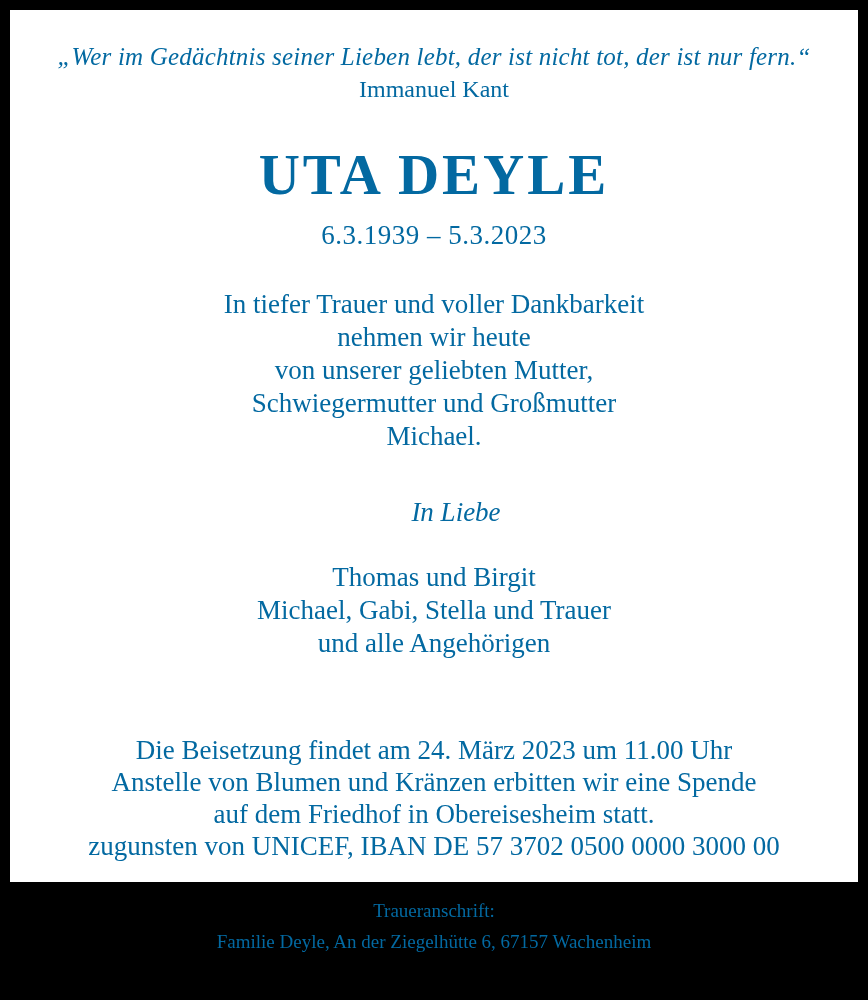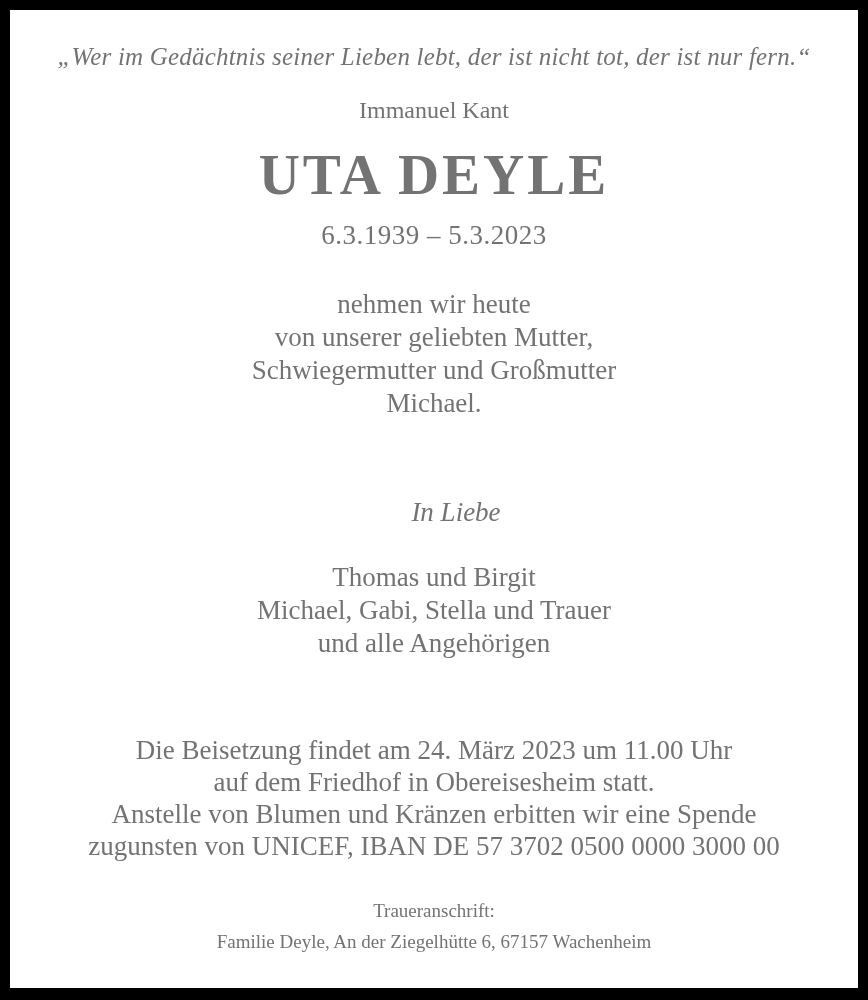--- a/index.html
+++ b/index.html
@@ -12,40 +12,39 @@
     background: #000000;
     position: relative;
     overflow: hidden;
     font-family: "Liberation Serif", serif;
   }
   .page {
     position: absolute;
     left: 10px;
     top: 10px;
     width: 848px;
-    height: 978px;
+    height: 872px;
     background: #ffffff;
-    color: #737373;
+    color: #0369a1;
     text-align: center;
   }
   .page div { position: relative; }
   .abs { position: absolute !important; left: 0; right: 0; }
 
   .quote {
     top: 30px;
     font-style: italic;
     font-size: 25px;
     line-height: 34px;
     letter-spacing: 0.2px;
   }
   .author {
     top: 64px;
     font-size: 24px;
     line-height: 30px;
-    margin-top: 21px;
   }
   .name {
     top: 130px;
     font-size: 57px;
     line-height: 70px;
     font-weight: bold;
     letter-spacing: 3px;
   }
   .dates {
     top: 209px;
@@ -90,38 +89,39 @@
 
   <div class="abs quote">„Wer im Gedächtnis seiner Lieben lebt, der ist nicht tot, der ist nur fern.“</div>
 
   <div class="abs author">Immanuel Kant</div>
 
   <div class="abs name">UTA DEYLE</div>
 
   <div class="abs dates">6.3.1939 – 5.3.2023</div>
 
   <div class="abs intro">
+    <div>In tiefer Trauer und voller Dankbarkeit</div>
     <div>nehmen wir heute</div>
     <div>von unserer geliebten Mutter,</div>
     <div>Schwiegermutter und Großmutter</div>
     <div>Michael.</div>
   </div>
 
   <div class="abs farewell">In Liebe</div>
 
   <div class="abs mourners">
     <div>Thomas und Birgit</div>
     <div>Michael, Gabi, Stella und Trauer</div>
     <div>und alle Angehörigen</div>
   </div>
 
   <div class="abs funeral">
     <div>Die Beisetzung findet am 24. März 2023 um 11.00 Uhr</div>
+    <div>Anstelle von Blumen und Kränzen erbitten wir eine Spende</div>
     <div>auf dem Friedhof in Obereisesheim statt.</div>
-    <div>Anstelle von Blumen und Kränzen erbitten wir eine Spende</div>
     <div>zugunsten von UNICEF, IBAN DE 57 3702 0500 0000 3000 00</div>
   </div>
 
   <div class="abs address">
     <div>Traueranschrift:</div>
     <div>Familie Deyle, An der Ziegelhütte 6, 67157 Wachenheim</div>
   </div>
 
 </div>
 

